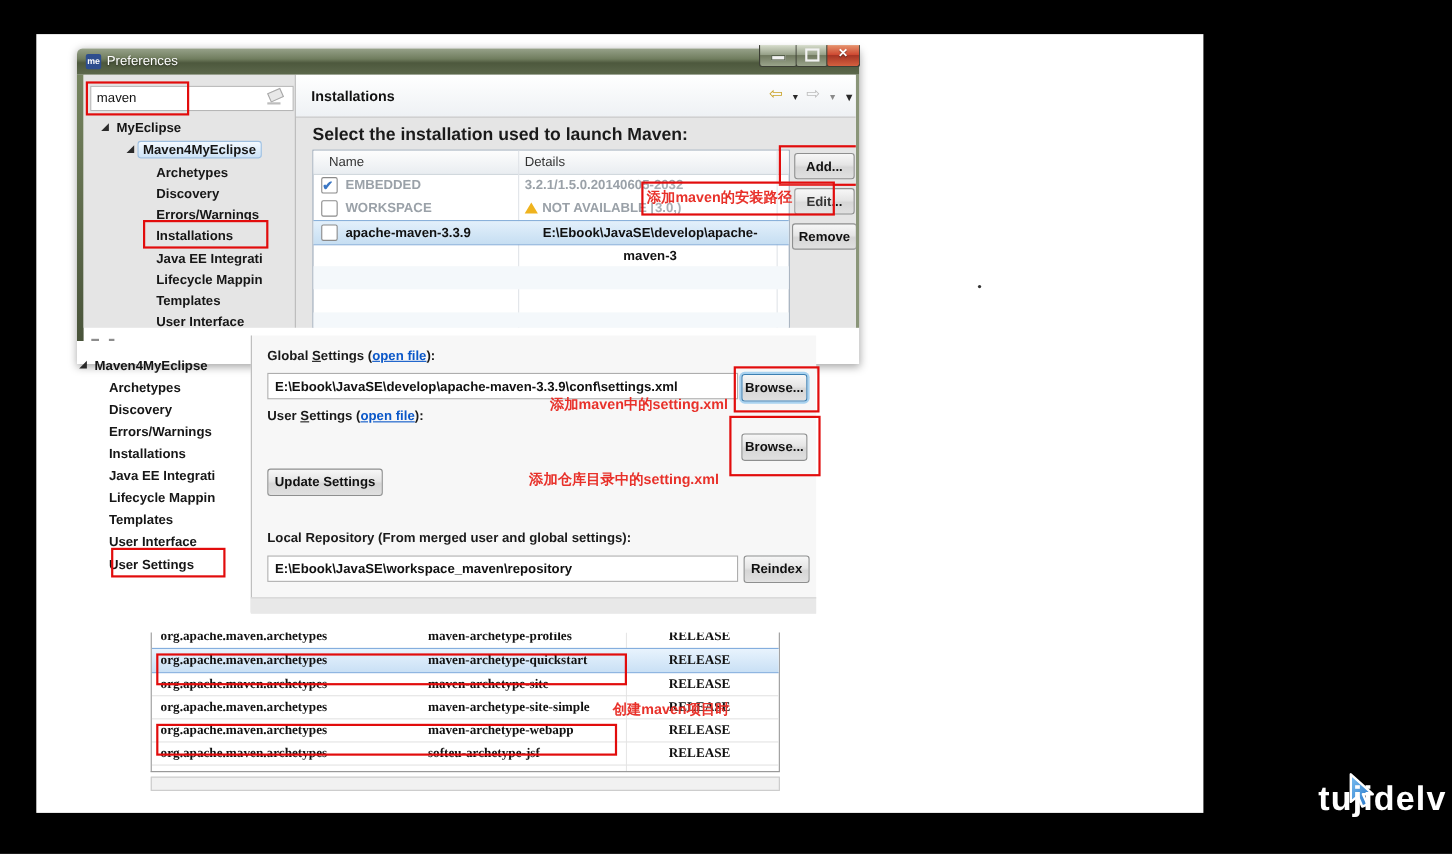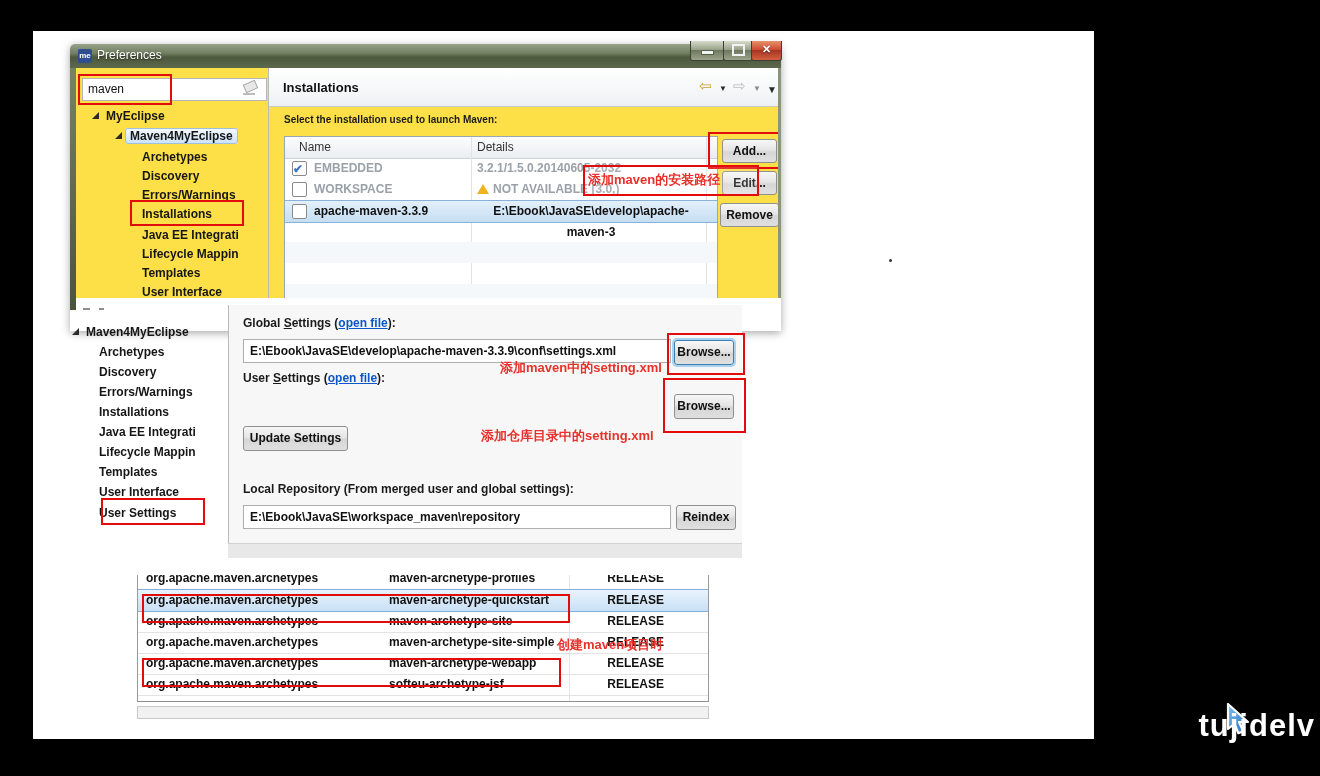--- a/index.html
+++ b/index.html
@@ -17,39 +17,39 @@
   .wtitle{left:27px;top:4px;color:#fff;font-size:12px;text-shadow:0 1px 2px rgba(0,0,0,.6);}
   .winbtn{top:-3px;height:19px;border:1px solid #3c3f35;border-top:none;border-radius:0 0 3px 3px;
      background:linear-gradient(180deg,#d6dccb,#98a28a 45%,#70795f 50%,#9aa48b);}
   .winbtn.close{background:linear-gradient(180deg,#e6926c,#cf4b33 45%,#a73524 50%,#d3603f);}
   .glyph-min{position:absolute;left:10px;bottom:5px;width:11px;height:3px;background:#f2f2f2;border:1px solid #55604a;}
   .glyph-max{position:absolute;left:8px;bottom:4px;width:9px;height:8px;border:2px solid #f2f2f2;}
   .glyph-x{color:#fff;font-size:11px;font-weight:bold;text-align:center;line-height:17px;width:100%;display:block;
      text-shadow:0 1px 1px rgba(0,0,0,.5);}
   .leftedge{left:0;top:24px;width:6px;height:242px;background:linear-gradient(180deg,#76845f,#49543a);}
   .rightedge{left:708px;top:24px;width:3px;height:230px;background:#8a9579;}
-  .dbody{left:6px;top:24px;width:702px;height:230px;background:#fde047;overflow:hidden;}
+  .dbody{left:6px;top:24px;width:702px;height:230px;background:#e5e5e5;overflow:hidden;}
 
   .searchbox{left:6px;top:10px;width:178px;height:21px;background:#fff;border:1px solid #b6b6b6;
      font-size:12px;line-height:21px;padding-left:5px;color:#111;}
   .eraser{left:168px;top:14px;width:11px;height:7px;border:1px solid #a9a9a9;background:#e8e8e8;transform:rotate(-24deg);}
   .eraser-line{left:167px;top:25px;width:12px;height:2px;background:#bdbdbd;}
 
   .titem{font-size:12px;font-weight:bold;color:#161616;white-space:nowrap;height:16px;line-height:16px;}
   .exp{width:0;height:0;border-left:7px solid transparent;border-bottom:7px solid #2a2a2a;}
   .tsel{background:linear-gradient(180deg,#f3f9ff,#cde3f7);border:1px solid #9ebfe0;border-radius:3px;
      padding:0 4px;margin-left:-4px;}
   .vsep{width:1px;background:#b9b9b9;}
 
   .phead{left:193px;top:0;width:509px;height:38px;background:linear-gradient(180deg,#ffffff,#eef1f4);}
   .ptitle{font-size:13px;font-weight:bold;color:#111;}
   .navArrow{font-size:15px;line-height:15px;}
   .tri{font-size:8px;color:#2a2a2a;}
   .hline{height:1px;background:#c8c8c8;}
-  .sublabel{font-size:10px;font-weight:bold;color:#1a1a1a;}
+  .sublabel{font-size:16px;font-weight:bold;color:#1a1a1a;}
 
   .table{background:#fff;border:1px solid #98a6b5;}
   .thead{position:absolute;left:0;top:0;right:0;height:21px;background:linear-gradient(180deg,#fdfdfd,#e9edf1);
      border-bottom:1px solid #cdd4da;}
   .thead .col{position:absolute;top:0;font-size:12px;color:#333;line-height:21px;}
   .colline{position:absolute;top:0;width:1px;height:100%;background:#e0e4e8;}
   .trow{position:absolute;left:0;right:0;height:21px;font-size:12px;line-height:21px;font-weight:bold;}
   .muted{color:#9aa1a8;}
   .selrow{background:linear-gradient(180deg,#e3f0fb,#c6def2);border-top:1px solid #8ab1da;border-bottom:1px solid #8ab1da;}
   .cbox{position:absolute;width:13px;height:13px;top:3px;background:#fff;border:1px solid #8a8a8a;border-radius:2px;}
@@ -69,21 +69,21 @@
   .flabel{font-size:12px;font-weight:bold;color:#1a1a1a;white-space:nowrap;}
   .mn{text-decoration:underline;}
   .link{color:#0a57c8;text-decoration:underline;}
   .tinput{background:#fff;border:1px solid #aeaeae;font-size:12px;font-weight:bold;color:#111;
      line-height:22px;padding-left:6px;white-space:nowrap;overflow:hidden;}
 
   
   .atable{left:104px;top:544px;width:570px;height:126px;background:#fff;border-left:1px solid #9a9a9a;
      border-right:1px solid #9a9a9a;border-bottom:1px solid #8f8f8f;overflow:hidden;}
   .arow{position:absolute;left:0;right:0;height:21px;font-size:12px;font-weight:bold;color:#111;
-     line-height:21px;border-bottom:1px solid #e3e3e3;}
+     line-height:21px;border-bottom:1px solid #e3e3e3;font-family:Liberation Serif, serif;}
   .arow .c1{position:absolute;left:8px;}
   .arow .c2{position:absolute;left:251px;}
   .arow .c3{position:absolute;left:436px;width:90px;text-align:right;}
   .acolline{position:absolute;top:0;bottom:0;width:1px;background:#e6e6e6;left:431px;}
   .aselected{background:linear-gradient(180deg,#e8f3fd,#c9e0f5);border-top:1px solid #84aede;border-bottom:1px solid #84aede;}
   .scrollstrip{left:104px;top:675px;width:570px;height:11px;background:#f1f1f1;border:1px solid #c9c9c9;}
 
   .watermark{right:5px;top:708px;color:#fff;font-size:31px;font-weight:bold;letter-spacing:1px;}
   .dot{width:3px;height:3px;background:#333;border-radius:50%;}
   .frag{background:#8d8d8d;height:2px;}

